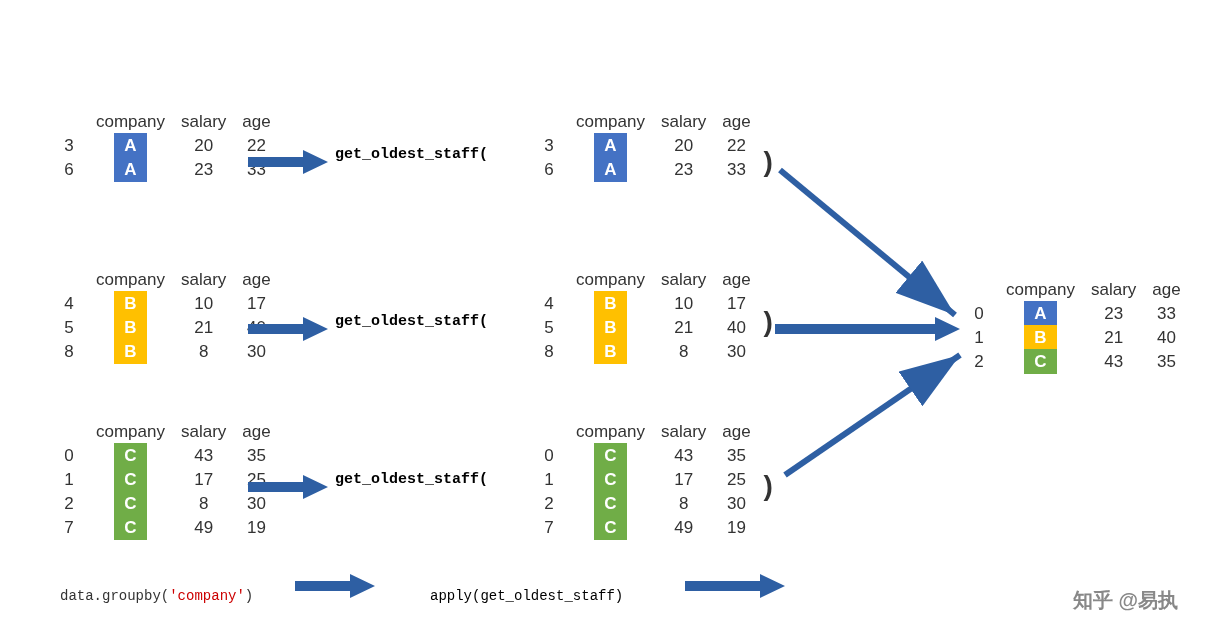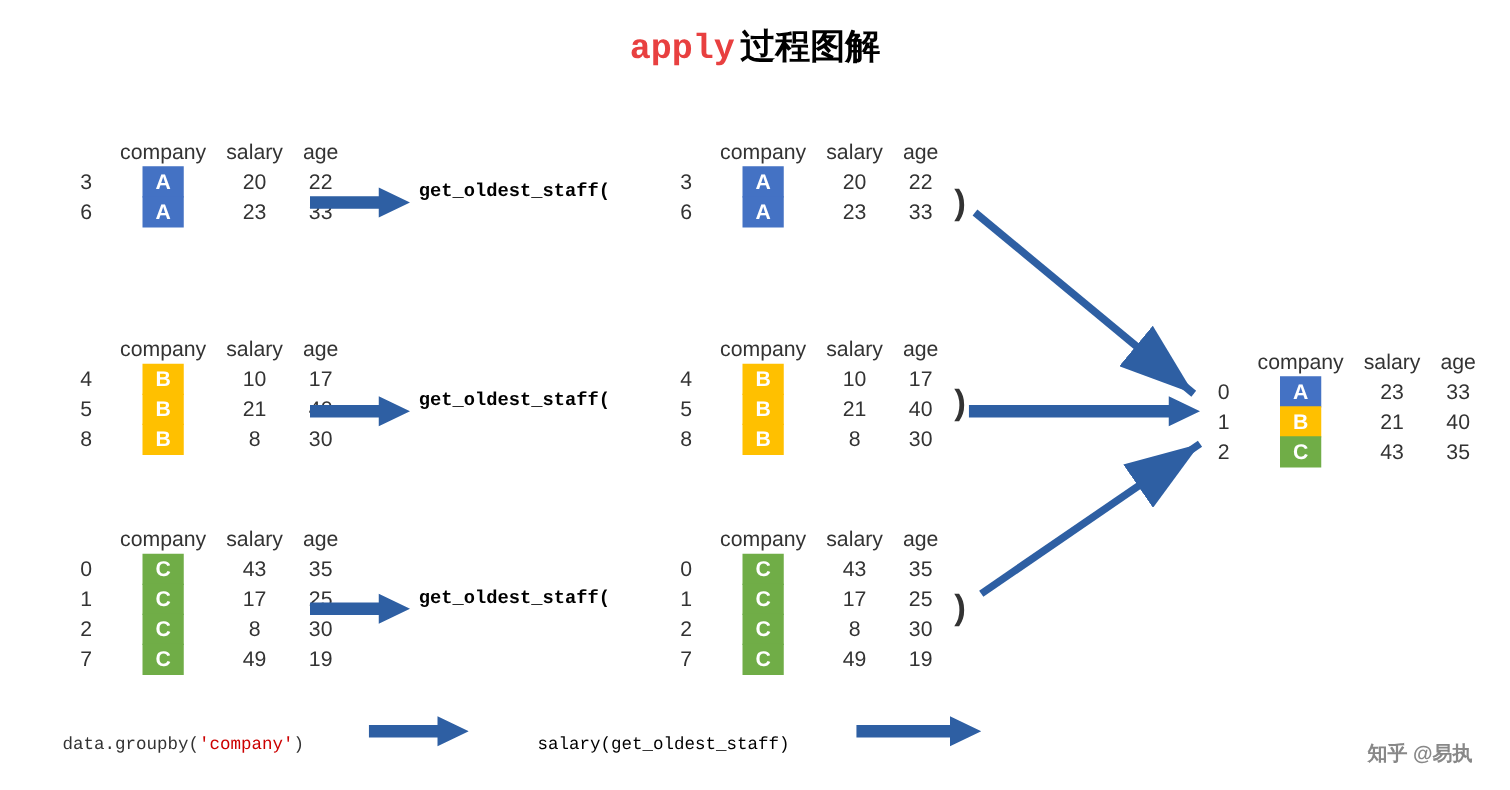--- a/index.html
+++ b/index.html
@@ -74,35 +74,31 @@
     }
 
     
     .bottom-label {
       font-size: 14px;
       color: #333;
     }
 
     
     .watermark {
-      font-size: 16px;
+      font-size: 20px;
       color: #888;
       font-weight: bold;
       margin-left: 36px;
     }
   </style>
 </head>
 <body>
 
 <div class="page">
 
-  <div class="block" style="top:18px; left:0; right:0; text-align:center;">
-    <span class="apply-text" style="color:#e84040; font-family:'Courier New',monospace; font-size:28px; font-weight:bold;">apply</span>
-    <span style="font-size:28px; font-weight:bold; color:#000;"> 过程图解</span>
-  </div>
 
   <div class="block" style="top:110px; left:50px;">
     <table class="df-table">
       <thead>
         <tr>
           <th></th>
           <th>company</th>
           <th>salary</th>
           <th>age</th>
         </tr>
@@ -383,34 +379,34 @@
         <tr>
           <td class="row-idx">2</td>
           <td><span class="cell-green">C</span></td>
           <td>43</td>
           <td>35</td>
         </tr>
       </tbody>
     </table>
   </div>
 
-  <div class="block" style="bottom:28px; left:50px;">
+  <div class="block" style="bottom:28px; left:60px;">
     <span class="bottom-label">
       <span style="font-family:'Courier New',monospace; font-size:14px;">data.groupby(<span style="color:#c00;">'company'</span>)</span>
     </span>
   </div>
 
   <div class="block" style="bottom:28px; left:295px;">
     <svg width="80" height="28" viewBox="0 0 80 28">
       <polygon points="0,9 55,9 55,2 80,14 55,26 55,19 0,19" fill="#2e5fa3"></polygon>
     </svg>
   </div>
 
   <div class="block" style="bottom:28px; left:430px;">
-    <span style="font-family:'Courier New',monospace; font-size:14px;">salary(get_oldest_staff)</span>
+    <span style="font-family:'Courier New',monospace; font-size:14px;">apply(get_oldest_staff)</span>
   </div>
 
   <div class="block" style="bottom:28px; left:685px;">
     <svg width="100" height="28" viewBox="0 0 100 28">
       <polygon points="0,9 75,9 75,2 100,14 75,26 75,19 0,19" fill="#2e5fa3"></polygon>
     </svg>
   </div>
 
   <div class="block" style="bottom:18px; right:30px;">
     <span class="watermark">知乎 @易执</span>

